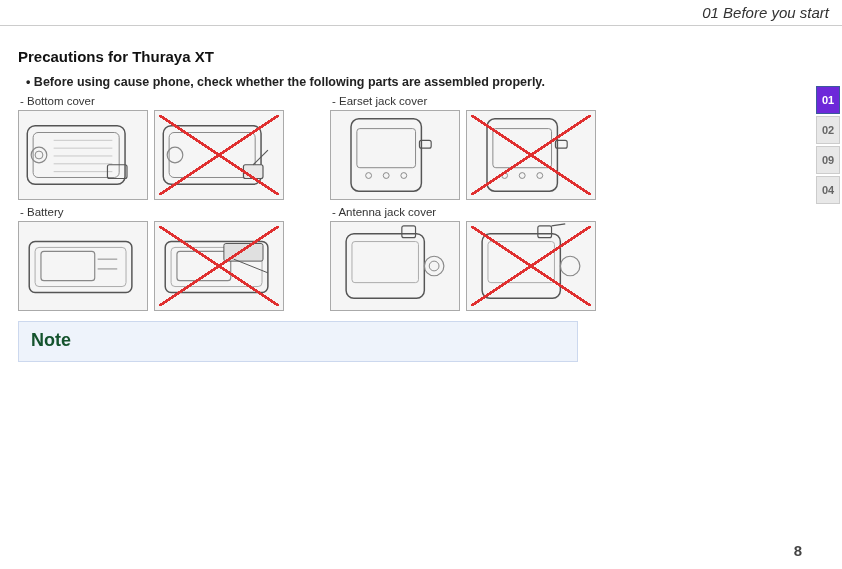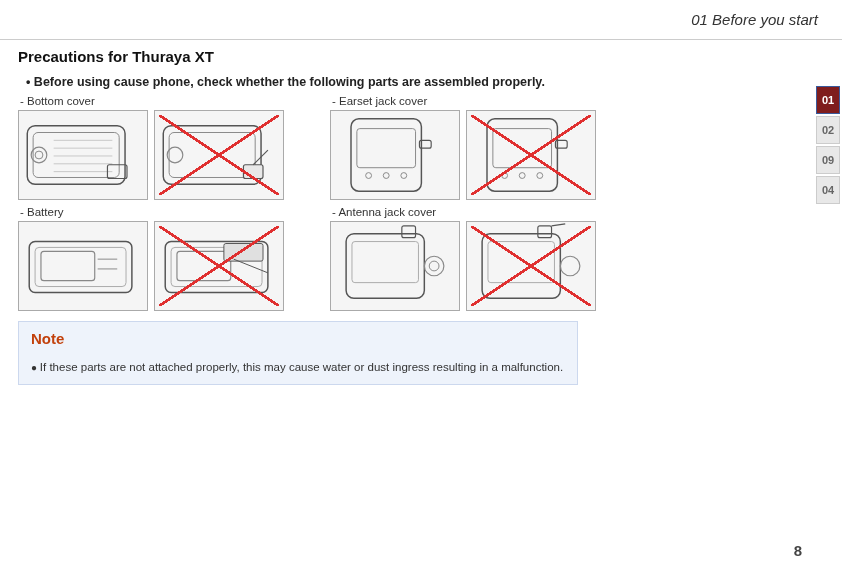--- a/index.html
+++ b/index.html
@@ -13,26 +13,26 @@
       overflow: hidden;
       position: relative;
     }
 
     
     .header-bar {
       position: absolute;
       top: 0;
       right: 0;
       width: 842px;
-      height: 40px;
+      height: 26px;
       border-bottom: 1px solid #ccc;
       display: flex;
       align-items: center;
       justify-content: flex-end;
-      padding-right: 24px;
+      padding-right: 13px;
     }
     .header-title {
       font-size: 15px;
       font-style: italic;
       color: #333;
       font-weight: normal;
     }
 
     
     .sidebar-tabs {
@@ -54,21 +54,21 @@
       align-items: center;
       justify-content: center;
       font-size: 11px;
       font-weight: bold;
       color: #666;
       background: #e8e8e8;
       border: 1px solid #ccc;
       cursor: pointer;
     }
     .tab-item.active {
-      background: #7f1d1d;
+      background: #6d28d9;
       color: #fff;
       border-color: #3a5a9c;
     }
 
     
     .main-content {
       position: absolute;
       top: 26px;
       left: 0;
       right: 28px;
@@ -159,24 +159,24 @@
 
     
     .note-box {
       background: #eef3fb;
       border: 1px solid #ccd8ee;
       padding: 8px 12px;
       margin-top: 6px;
       max-width: 560px;
     }
     .note-title {
-      font-size: 15px;
-      font-weight: bold;
-      color: #c2410c;
-      margin-bottom: 12px;
+      font-size: 18px;
+      font-weight: bold;
+      color: #14532d;
+      margin-bottom: 2px;
     }
     .note-text {
       font-size: 11.5px;
       color: #333;
       line-height: 1.5;
     }
     .note-bullet::before {
       content: "● ";
       font-size: 10px;
     }
@@ -339,18 +339,17 @@
           </div>
         </div>
       </div>
 
     </div>
 
   </div>
 
   <div class="note-box">
     <div class="note-title">Note</div>
-    <div class="note-text note-bullet">If these parts are not attached properly, this may cause water or dust ingress resulting in a malfunction.</div>
   </div>
 
 </div>
 
 <div class="page-number">8</div>
 
 </body></html>

